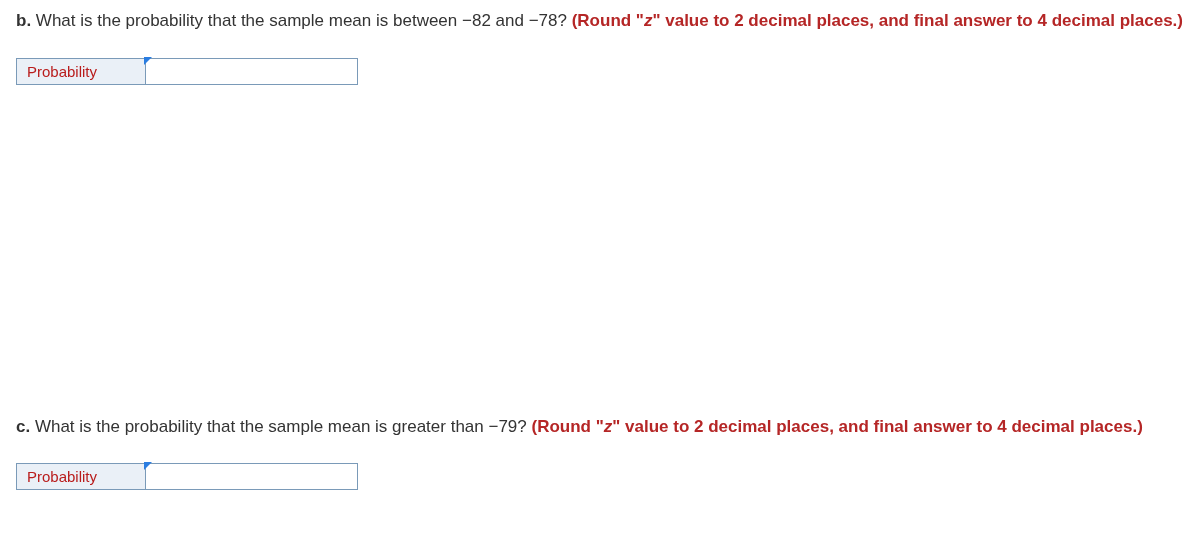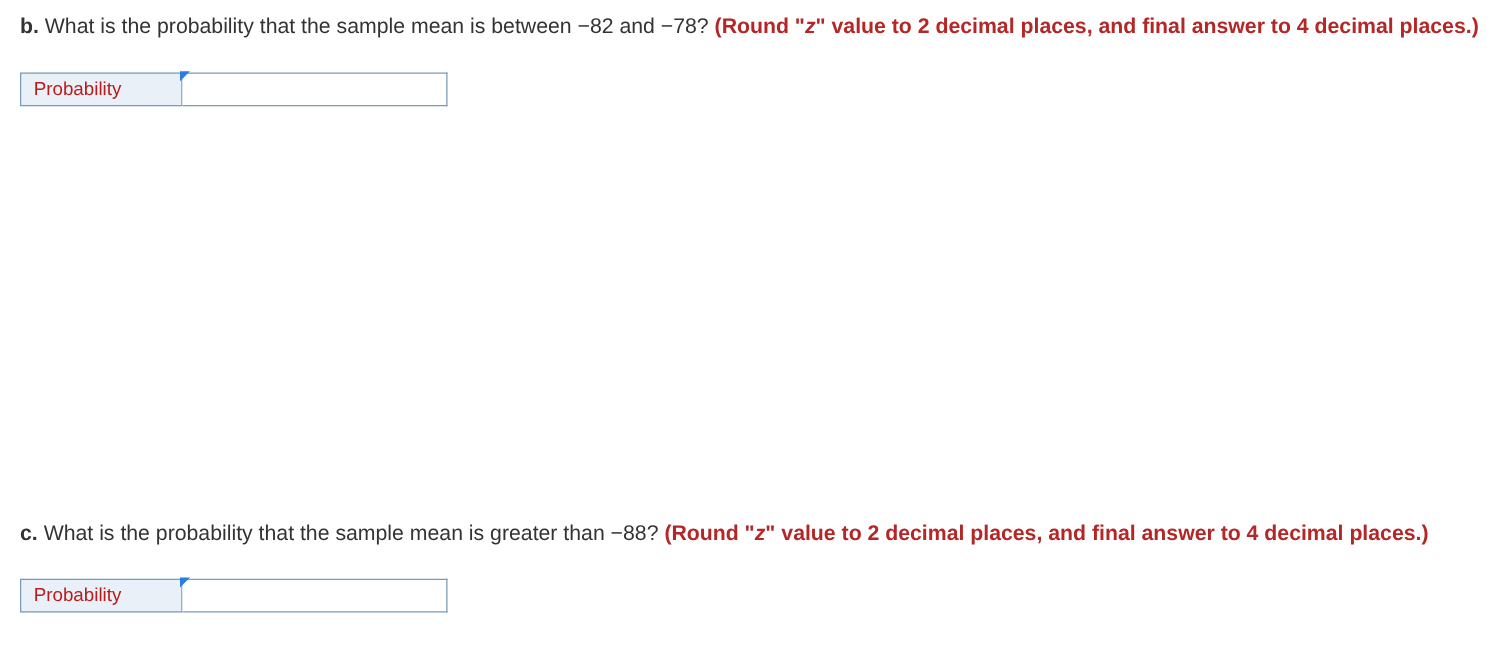--- a/index.html
+++ b/index.html
@@ -98,21 +98,21 @@
       <div class="tick-mark"></div>
       <input type="text" class="answer-input" value="" style="">
     </div>
   </div>
 </div>
 
 <div class="spacer-large"></div>
 
 <div class="question-block">
   <p class="question-text">
-    <span class="label-part">c.</span><span class="normal-text"> What is the probability that the sample mean is greater than −88? </span><span class="red-bold"><span>(Round "</span><span class="z-italic">z</span><span>" value to 2 decimal places, and final answer to 4 decimal places.)</span></span>
+    <span class="label-part">c.</span><span class="normal-text"> What is the probability that the sample mean is greater than −79? </span><span class="red-bold"><span>(Round "</span><span class="z-italic">z</span><span>" value to 2 decimal places, and final answer to 4 decimal places.)</span></span>
   </p>
   <div class="answer-row">
     <div class="answer-label">Probability</div>
     <div class="answer-input-wrap">
       <div class="tick-mark"></div>
       <input type="text" class="answer-input" value="" style="">
     </div>
   </div>
 </div>
 

